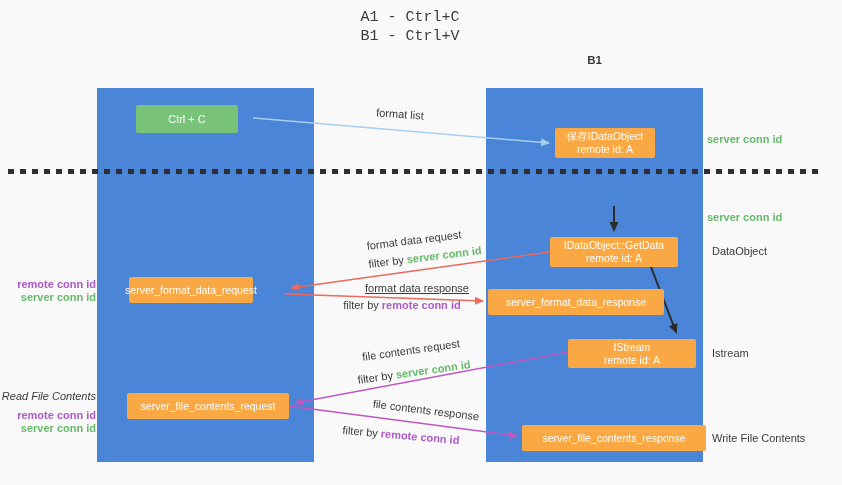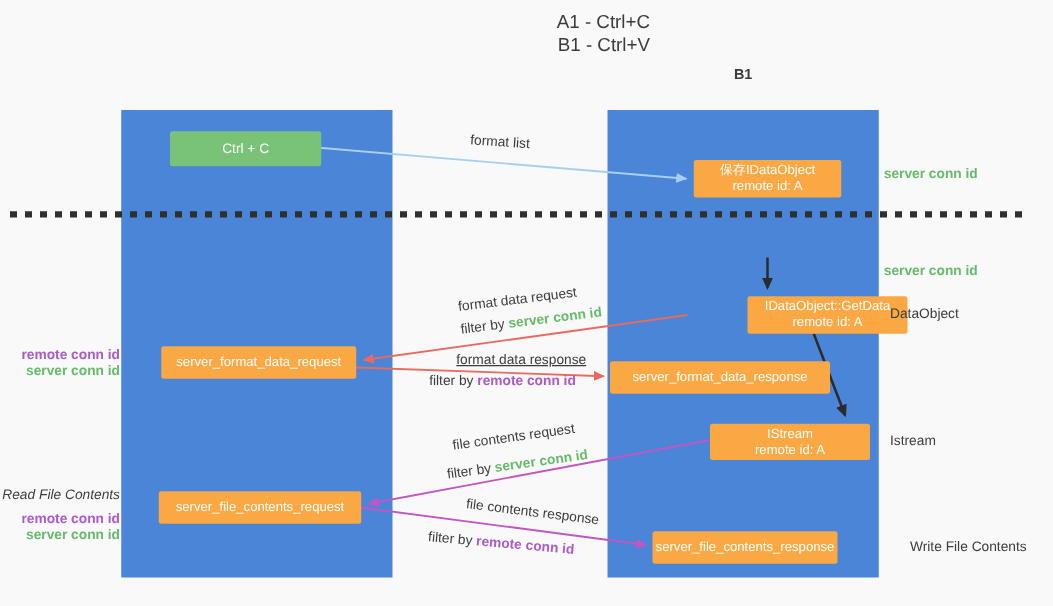--- a/index.html
+++ b/index.html
@@ -1,50 +1,50 @@
 <!DOCTYPE html>
 <html><head>
 <meta charset="utf-8">
 <style>
   * { margin:0; padding:0; box-sizing:border-box; }
   html,body { width:842px; height:485px; }
   body { font-family:"Liberation Sans", sans-serif; background:#f9f9f9; }
   #canvas { position:relative; width:842px; height:485px; background:#f9f9f9; overflow:hidden; }
 
-  .title { position:absolute; left:300px; top:8px; width:220px; text-align:right;
-           font-size:15px; line-height:19px; color:#3c3c3c; }
+  .title { position:absolute; left:300px; top:8px; width:220px; text-align:center;
+           font-size:15px; line-height:19px; color:#3c3c3c;font-family:Liberation Mono, monospace; }
 
   .col-header { position:absolute; width:217px; text-align:center; top:53px;
                 font-size:11.5px; line-height:14px; color:#3c3c3c; }
   .col-header.a1 { left:97px; }
   .col-header.b1 { left:486px;font-weight:bold; }
 
   .lifeline { position:absolute; top:88px; width:217px; height:374px; background:#4a85d8; }
   .lifeline.a1 { left:97px; }
   .lifeline.b1 { left:486px; }
 
   .dashed-line { position:absolute; left:8px; top:169px; width:815px; height:5px;
                  background:repeating-linear-gradient(to right,#2f2f2f 0 6px,transparent 6px 12px); }
 
   #arrows { position:absolute; left:0; top:0; width:842px; height:485px; pointer-events:none; }
 
   .node { position:absolute; display:flex; flex-direction:column; justify-content:center;
           align-items:center; color:#fff; text-align:center; border-radius:2px; }
   .node.green  { background:#79c379; font-size:11px; }
   .node.orange { background:#f9a843; font-size:10.5px; line-height:13px; }
 
-  .ctrl-c   { left:136px; top:105px; width:121px; height:28px; }
-  .save-obj { left:555px; top:128px; width:118px; height:30px; font-size:10px; }
+  .ctrl-c   { left:136px; top:105px; width:102px; height:28px; }
+  .save-obj { left:555px; top:128px; width:100px; height:30px; font-size:10px; }
   .ctrl-v   { left:555px; top:181px; width:118px; height:25px; }
-  .getdata  { left:550px; top:237px; width:128px; height:30px; font-size:10px;margin-left:48px; }
-  .fmt-req  { left:129px; top:277px; width:156px; height:26px; }
+  .getdata  { left:550px; top:237px; width:128px; height:30px; font-size:10px; }
+  .fmt-req  { left:129px; top:277px; width:124px; height:26px; }
   .fmt-resp { left:488px; top:289px; width:176px; height:26px; }
   .istream  { left:568px; top:339px; width:128px; height:29px; font-size:10px; }
   .file-req { left:127px; top:393px; width:162px; height:26px; }
-  .file-resp{ left:522px; top:425px; width:148px; height:26px; }
+  .file-resp{ left:522px; top:425px; width:184px; height:26px; }
 
   .side-label { position:absolute; font-size:11px; color:#3c3c3c; white-space:nowrap; }
   .side-label.green  { color:#66bb6a; font-weight:bold; }
   .side-label.purple { color:#ab5ac8; font-weight:bold; }
   .left-align { width:96px; left:0; text-align:right; }
 
   .mid-label { position:absolute; font-size:11px; color:#3c3c3c; text-align:center; white-space:nowrap; }
   .mid-label .id-green  { color:#66bb6a; font-weight:bold; }
   .mid-label .id-purple { color:#ab5ac8; font-weight:bold; }
 
@@ -136,21 +136,21 @@
   </div>
 
   <div class="node orange file-resp">
     <span>server_file_contents_response</span>
   </div>
 
   <div class="side-label green" style="left:707px; top:133px;">server conn id</div>
   <div class="side-label green" style="left:707px; top:211px;">server conn id</div>
   <div class="side-label" style="left:712px; top:245px;">DataObject</div>
   <div class="side-label" style="left:712px; top:347px;">Istream</div>
-  <div class="side-label" style="left:728px; top:432px;">Write File Contents</div>
+  <div class="side-label" style="left:712px; top:432px;">Write File Contents</div>
 
   <div class="side-label purple left-align" style="top:278px;">remote conn id</div>
   <div class="side-label green left-align" style="top:291px;">server conn id</div>
   <div class="side-label left-align" style="top:390px;font-style:italic;">Read File Contents</div>
   <div class="side-label purple left-align" style="top:409px;">remote conn id</div>
   <div class="side-label green left-align" style="top:422px;">server conn id</div>
 
   <div class="mid-label lbl-format-list">format list</div>
 
   <div class="mid-label lbl-fmt-data-req">format data request</div>

